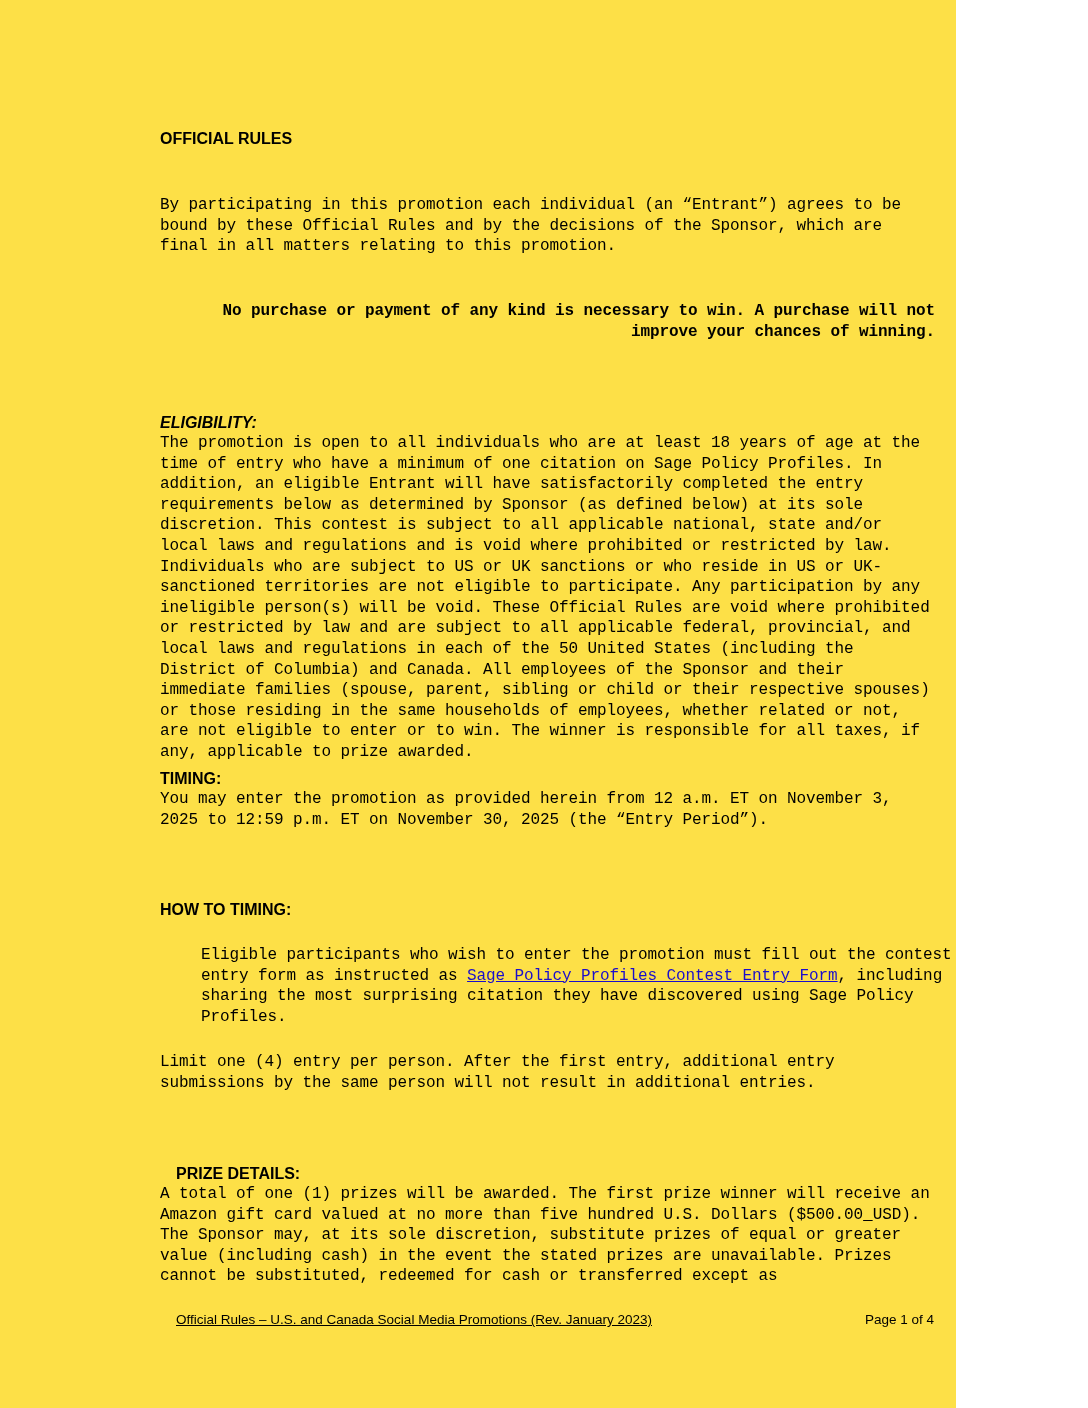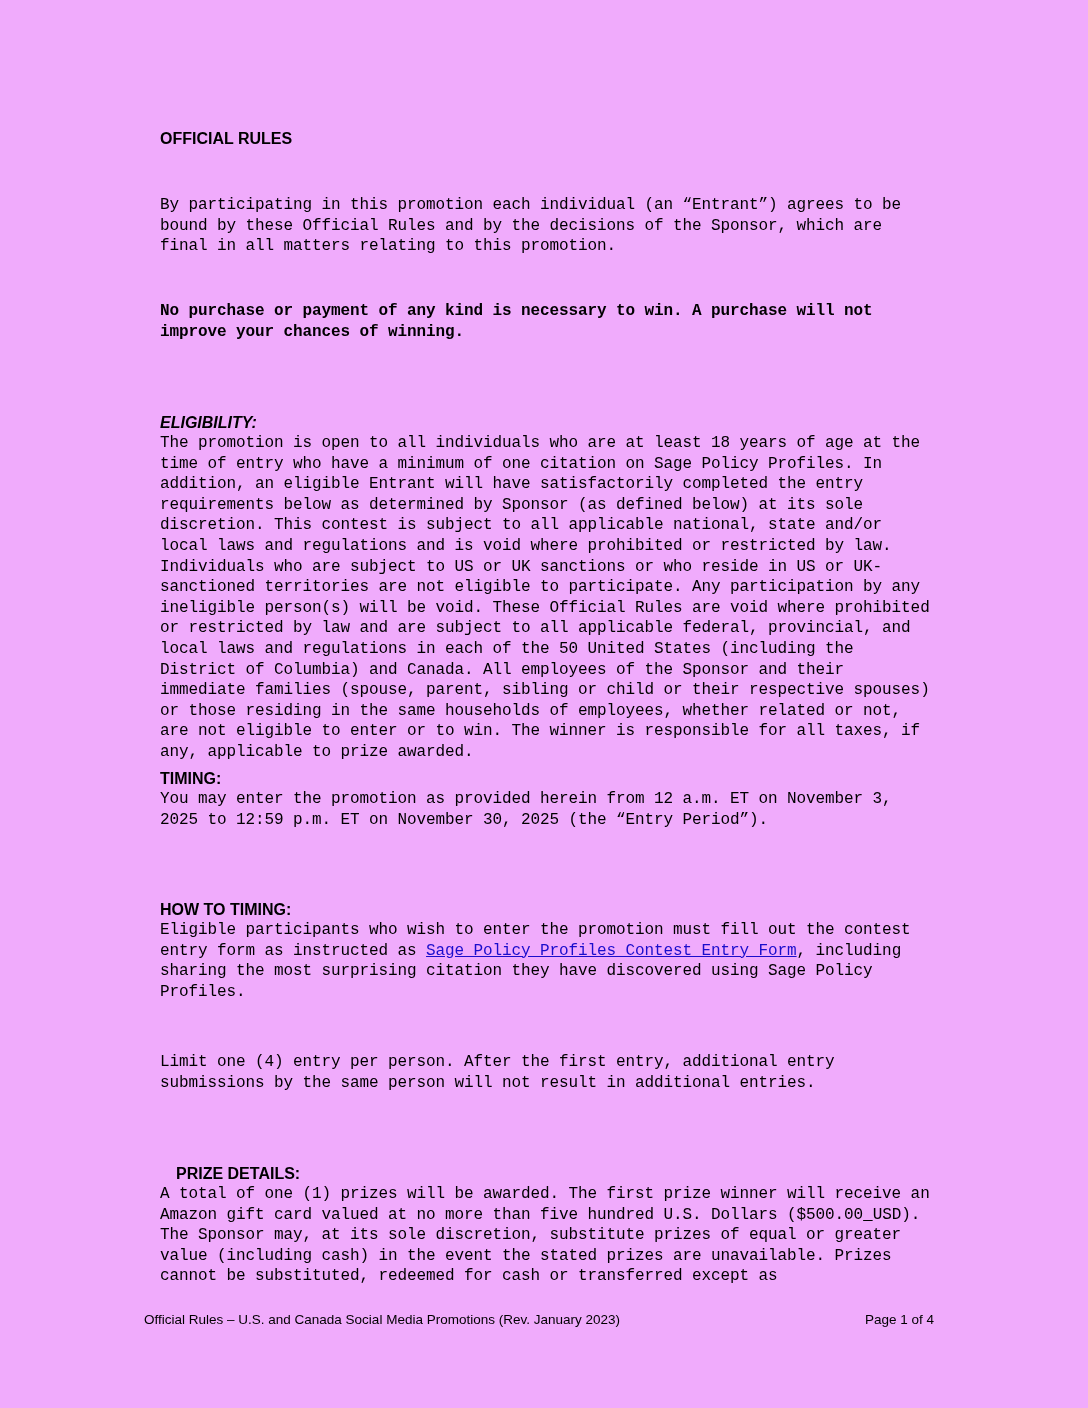--- a/index.html
+++ b/index.html
@@ -11,55 +11,55 @@
       width: 1088px;
       height: 1408px;
       position: relative;
       overflow: hidden;
       font-family: "Liberation Sans", sans-serif;
       color: #000000;
     }
     .page {
       position: absolute;
       left: 0; top: 0;
-      width: 1088px;
+      width: 956px;
       height: 1408px;
-      background: #f0abfc;
+      background: #fde047;
     }
     .text {
       position: absolute;
       left: 160px;
       width: 775px;
       font-size: 16px;
       line-height: 20.6px;
       margin: 0;
       letter-spacing: -0.1px;
       font-family: Liberation Mono, monospace;
     }
-    .bold { font-weight: bold; }
+    .bold { font-weight: bold; text-align: right; }
     .heading {
       position: absolute;
       left: 160px;
       font-size: 16px;
       font-weight: bold;
       line-height: 20.6px;
       margin: 0;
     }
     a.link {
       color: #1a0dcc;
       text-decoration: underline;
     }
     .us { text-decoration: underline; }
     .footer {
       position: absolute;
       top: 1311px;
       font-size: 13.5px;
       line-height: 18px;
     }
-    .footer-left { left: 144px; }
+    .footer-left { left: 176px; text-decoration: underline; }
     .footer-right { left: 856px; margin-left: 9px; }
   </style>
 </head>
 <body>
 
 <div class="page">
 
   <p class="heading" style="top:129px;">OFFICIAL RULES</p>
 
   <p class="text" style="top:195px;">By participating in this promotion each individual (an “Entrant”) agrees to be bound by these Official Rules and by the decisions of the Sponsor, which are final in all matters relating to this promotion.</p>
@@ -71,21 +71,21 @@
     <p class="text" style="top:433px;">The promotion is open to all individuals who are at least 18 years of age at the time of entry who have a minimum of one citation on Sage Policy Profiles. In addition, an eligible Entrant will have satisfactorily completed the entry requirements below as determined by Sponsor (as defined below) at its sole discretion. This contest is subject to all applicable national, state and/or local laws and regulations and is void where prohibited or restricted by law. Individuals who are subject to US or UK sanctions or who reside in US or UK-sanctioned territories are not eligible to participate. Any participation by any ineligible person(s) will be void. These Official Rules are void where prohibited or restricted by law and are subject to all applicable federal, provincial, and local laws and regulations in each of the 50 United States (including the District of Columbia) and Canada. All employees of the Sponsor and their immediate families (spouse, parent, sibling or child or their respective spouses) or those residing in the same households of employees, whether related or not, are not eligible to enter or to win. The winner is responsible for all taxes, if any, applicable to prize awarded.</p>
   </section>
 
   <section>
     <p class="heading" style="top:769px;">TIMING:</p>
     <p class="text" style="top:789px;">You may enter the promotion as provided herein from 12 a.m. ET on November 3, 2025 to 12:59 p.m. ET on November 30, 2025 (the “Entry Period”).</p>
   </section>
 
   <section>
     <p class="heading" style="top:900px;">HOW TO TIMING:</p>
-    <p class="text" style="top:920px;"><span>Eligible participants who wish to enter the promotion must fill out the contest entry form as instructed as </span><a class="link" href="#">Sage Policy Profiles Contest Entry Form</a><span>, including sharing the most surprising citation they have discovered using Sage Policy Profiles.</span></p>
+    <p class="text" style="top:945px;margin-left:41px;"><span>Eligible participants who wish to enter the promotion must fill out the contest entry form as instructed as </span><a class="link" href="#">Sage Policy Profiles Contest Entry Form</a><span>, including sharing the most surprising citation they have discovered using Sage Policy Profiles.</span></p>
     <p class="text" style="top:1052px;">Limit one (4) entry per person. After the first entry, additional entry submissions by the same person will not result in additional entries.</p>
   </section>
 
   <section>
     <p class="heading" style="top:1164px;margin-left:16px;">PRIZE DETAILS:</p>
     <p class="text" style="top:1184px;"><span>A total of one (1) prizes will be awarded. The first prize winner will receive an Amazon gift card valued at no more than five hundred U.S. Dollars ($500.00</span><span class="us"> </span><span>USD). The Sponsor may, at its sole discretion, substitute prizes of equal or greater value (including cash) in the event the stated prizes are unavailable. Prizes cannot be substituted, redeemed for cash or transferred except as</span></p>
   </section>
 
   <footer>
     <span class="footer footer-left">Official Rules – U.S. and Canada Social Media Promotions (Rev. January 2023)</span>

